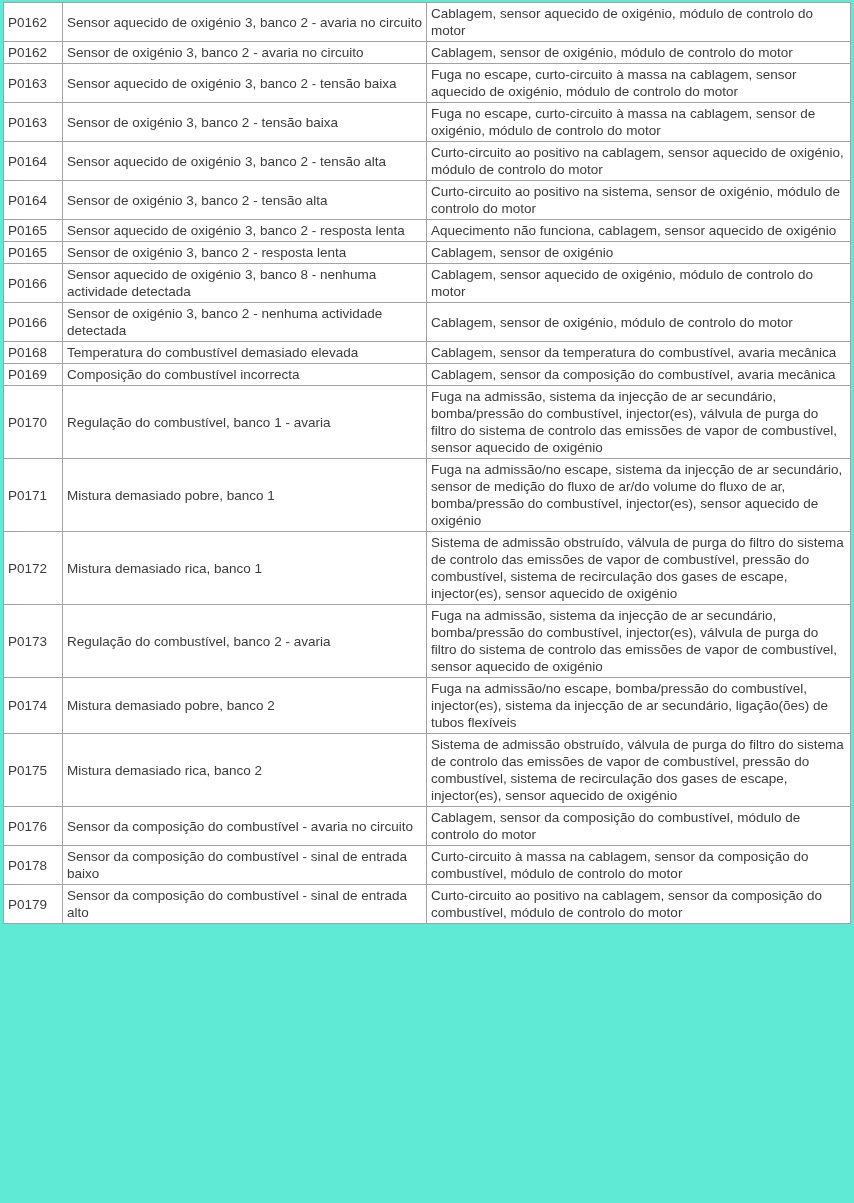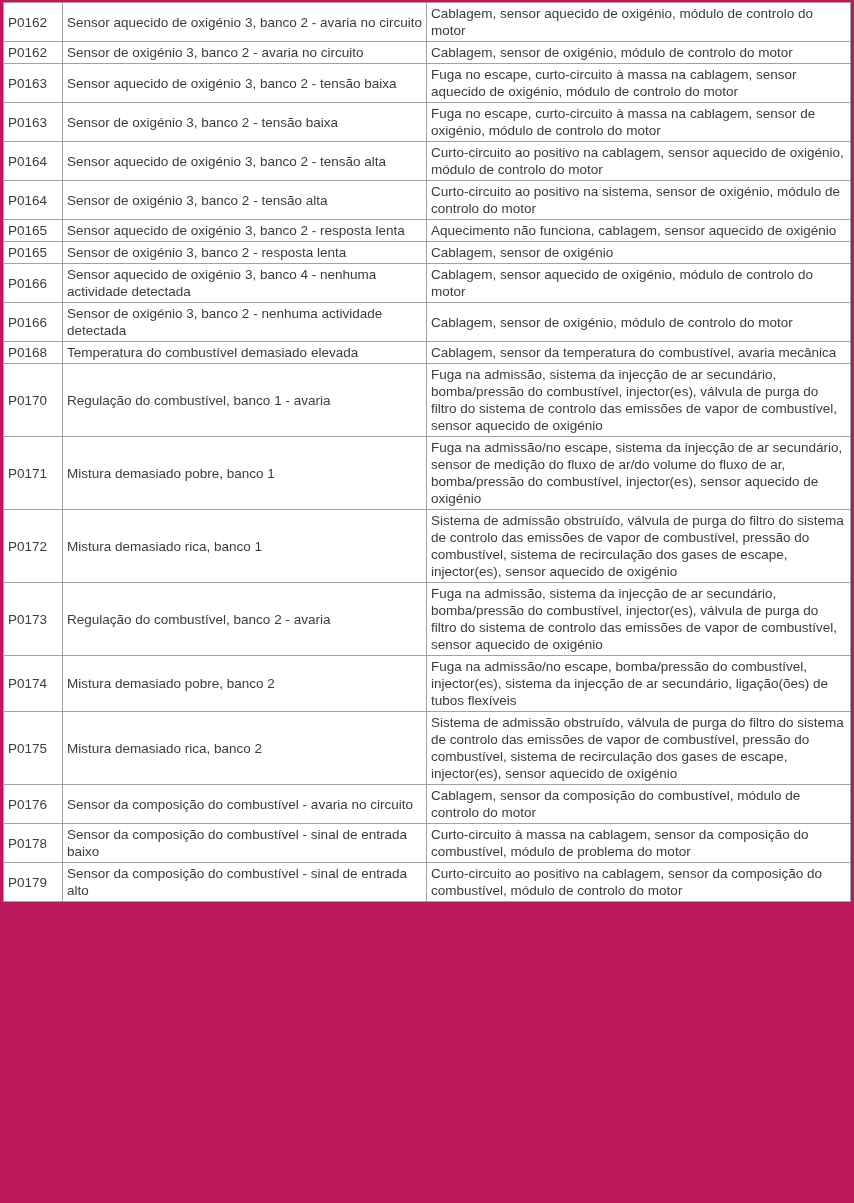--- a/index.html
+++ b/index.html
@@ -5,21 +5,21 @@
   html, body {
     margin: 0;
     padding: 0;
     background: #ffffff;
   }
   .page {
     width: 854px;
     min-height: 1203px;
     box-sizing: border-box;
     padding: 2px 0 0 3px;
-    background: #be185d;
+    background: #5eead4;
   }
   table.dtc-table {
     border-collapse: collapse;
     table-layout: fixed;
     width: 847px;
     background: #ffffff;
   }
   table.dtc-table td {
     border: 1px solid #a2a2a2;
     padding: 2px 4px;
@@ -81,32 +81,37 @@
           <td>Sensor aquecido de oxigénio 3, banco 2 - resposta lenta</td>
           <td>Aquecimento não funciona, cablagem, sensor aquecido de oxigénio</td>
         </tr>
         <tr>
           <td>P0165</td>
           <td>Sensor de oxigénio 3, banco 2 - resposta lenta</td>
           <td>Cablagem, sensor de oxigénio</td>
         </tr>
         <tr>
           <td>P0166</td>
-          <td>Sensor aquecido de oxigénio 3, banco 4 - nenhuma actividade detectada</td>
+          <td>Sensor aquecido de oxigénio 3, banco 8 - nenhuma actividade detectada</td>
           <td>Cablagem, sensor aquecido de oxigénio, módulo de controlo do motor</td>
         </tr>
         <tr>
           <td>P0166</td>
           <td>Sensor de oxigénio 3, banco 2 - nenhuma actividade detectada</td>
           <td>Cablagem, sensor de oxigénio, módulo de controlo do motor</td>
         </tr>
         <tr>
           <td>P0168</td>
           <td>Temperatura do combustível demasiado elevada</td>
           <td>Cablagem, sensor da temperatura do combustível, avaria mecânica</td>
+        </tr>
+        <tr>
+          <td>P0169</td>
+          <td>Composição do combustível incorrecta</td>
+          <td>Cablagem, sensor da composição do combustível, avaria mecânica</td>
         </tr>
         <tr>
           <td>P0170</td>
           <td>Regulação do combustível, banco 1 - avaria</td>
           <td>Fuga na admissão, sistema da injecção de ar secundário, bomba/pressão do combustível, injector(es), válvula de purga do filtro do sistema de controlo das emissões de vapor de combustível, sensor aquecido de oxigénio</td>
         </tr>
         <tr>
           <td>P0171</td>
           <td>Mistura demasiado pobre, banco 1</td>
           <td>Fuga na admissão/no escape, sistema da injecção de ar secundário, sensor de medição do fluxo de ar/do volume do fluxo de ar, bomba/pressão do combustível, injector(es), sensor aquecido de oxigénio</td>
@@ -132,21 +137,21 @@
           <td>Sistema de admissão obstruído, válvula de purga do filtro do sistema de controlo das emissões de vapor de combustível, pressão do combustível, sistema de recirculação dos gases de escape, injector(es), sensor aquecido de oxigénio</td>
         </tr>
         <tr>
           <td>P0176</td>
           <td>Sensor da composição do combustível - avaria no circuito</td>
           <td>Cablagem, sensor da composição do combustível, módulo de controlo do motor</td>
         </tr>
         <tr>
           <td>P0178</td>
           <td>Sensor da composição do combustível - sinal de entrada baixo</td>
-          <td>Curto-circuito à massa na cablagem, sensor da composição do combustível, módulo de problema do motor</td>
+          <td>Curto-circuito à massa na cablagem, sensor da composição do combustível, módulo de controlo do motor</td>
         </tr>
         <tr>
           <td>P0179</td>
           <td>Sensor da composição do combustível - sinal de entrada alto</td>
           <td>Curto-circuito ao positivo na cablagem, sensor da composição do combustível, módulo de controlo do motor</td>
         </tr>
       </tbody>
   </table>
 </div>
 

